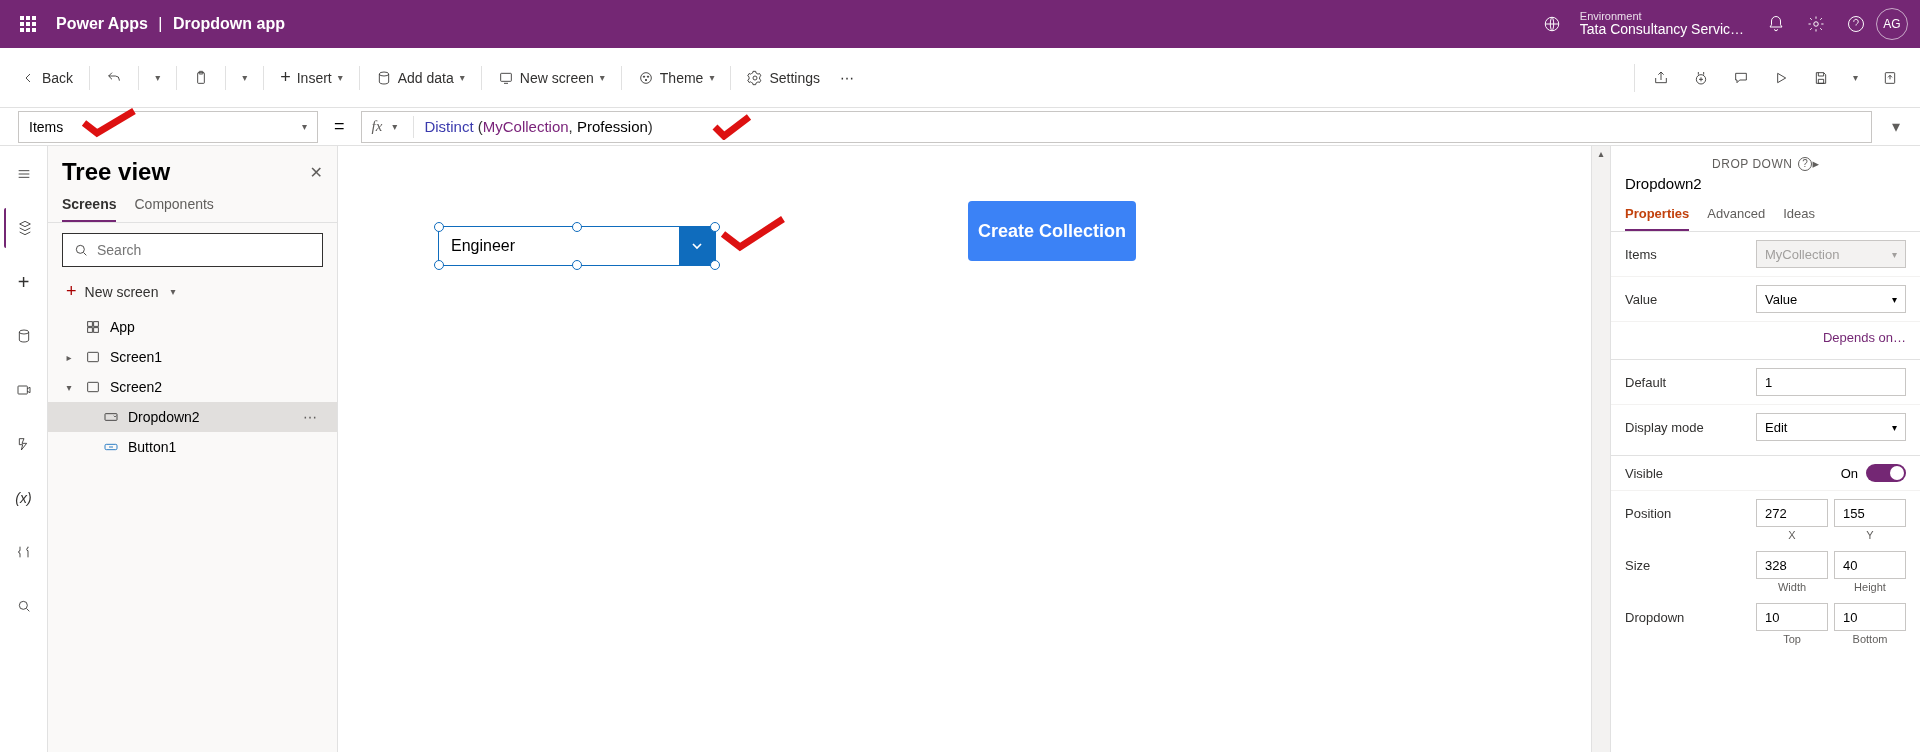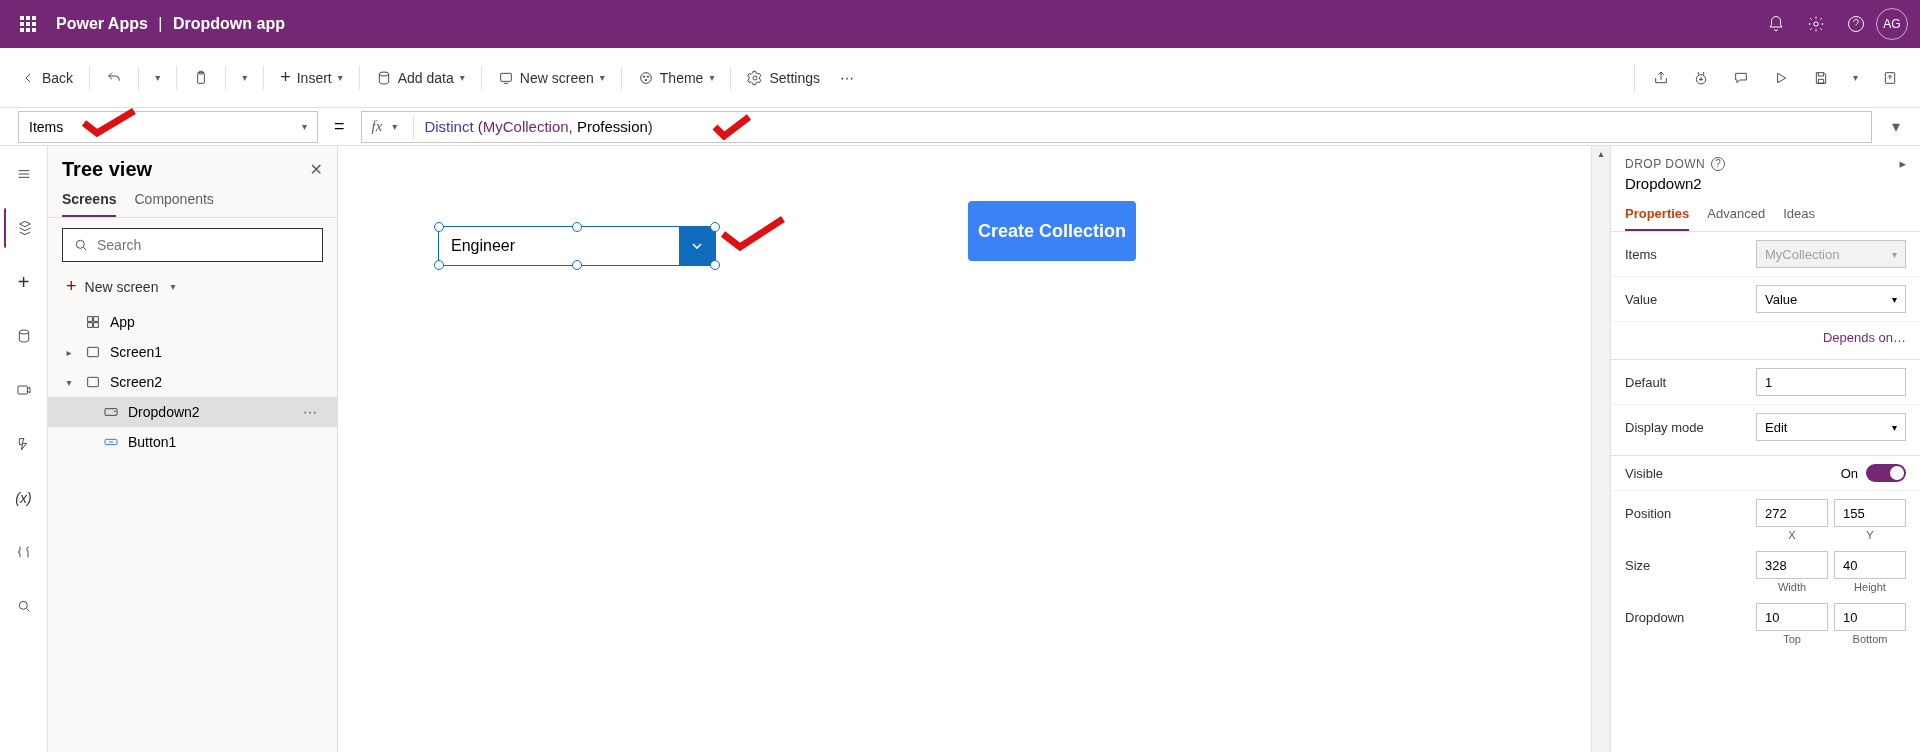--- a/index.html
+++ b/index.html
@@ -48,21 +48,21 @@
 .main { display:flex; height: calc(752px - 48px - 48px - 38px); }
 
 
 .rail { width:48px; border-right:1px solid #e1e1e1; display:flex; flex-direction:column; align-items:center; padding-top:8px; gap:14px; }
 .rail-btn { width:40px; height:40px; display:flex; align-items:center; justify-content:center; cursor:pointer; color:#323130; border-radius:2px; }
 .rail-btn.active { background:#fff; border-left:2px solid #742774; }
 
 
 .tree-panel { width:290px; border-right:1px solid #e1e1e1; background:#faf9f8; display:flex; flex-direction:column; }
 .tree-head { display:flex; align-items:center; justify-content:space-between; padding:12px 14px 0 14px; }
-.tree-title { font-size:20px; font-weight:600; }
+.tree-title { font-size:24px; font-weight:600; }
 .tree-close { cursor:pointer; color:#605e5c; font-size:16px; }
 .tree-tabs { display:flex; gap:18px; padding:10px 14px 0 14px; border-bottom:1px solid #e1e1e1; }
 .tree-tab { padding-bottom:8px; font-size:14px; cursor:pointer; color:#605e5c; }
 .tree-tab.active { color:#323130; font-weight:600; border-bottom:2px solid #742774; }
 .search-wrap { padding:10px 14px; }
 .search-box { border:1px solid #323130; height:34px; display:flex; align-items:center; gap:8px; padding:0 10px; background:#fff; }
 .search-box input { border:none; outline:none; flex:1; font-size:14px; }
 .new-screen { display:flex; align-items:center; gap:8px; padding:4px 18px 10px 18px; font-size:14px; cursor:pointer; color:#323130; }
 .new-screen .plus { color:#a80000; font-weight:300; font-size:18px; }
 .tree-list { flex:1; overflow:auto; font-size:14px; }
@@ -79,21 +79,21 @@
 .dropdown-control { position:absolute; left:100px; top:80px; width:278px; height:40px; border:1px solid #0f6cbd; display:flex; align-items:center; background:#fff; }
 .dropdown-control .dd-text { flex:1; padding:0 12px; font-size:16px; }
 .dropdown-control .dd-btn { width:36px; height:100%; background:#0f6cbd; display:flex; align-items:center; justify-content:center; color:#fff; }
 .sel-handle { position:absolute; width:10px; height:10px; background:#fff; border:1px solid #0f6cbd; border-radius:50%; }
 .create-btn { position:absolute; left:630px; top:55px; width:168px; height:60px; background:#3b82f6; color:#fff; display:flex; align-items:center; justify-content:center; font-size:18px; font-weight:600; border-radius:4px; cursor:pointer; }
 .vscroll { width:18px; background:#f3f2f1; position:relative; }
 .vscroll .thumb-up { position:absolute; top:0; width:100%; text-align:center; font-size:10px; color:#605e5c; padding:2px 0; cursor:pointer; }
 
 
 .prop-panel { width:310px; border-left:1px solid #e1e1e1; display:flex; flex-direction:column; font-size:13px; }
-.prop-hdr { padding:10px 14px 4px 14px; display:flex; align-items:center; justify-content:space-between; }
+.prop-hdr { padding:10px 14px 4px 14px; display:flex; align-items:center; justify-content:center; }
 .prop-type { font-size:12px; color:#605e5c; letter-spacing:.5px; display:flex; align-items:center; gap:6px; }
 .prop-name { padding:0 14px 8px 14px; font-size:15px; }
 .prop-tabs { display:flex; gap:18px; padding:0 14px; border-bottom:1px solid #e1e1e1; }
 .prop-tab { padding:6px 0 8px 0; font-size:13px; cursor:pointer; color:#605e5c; }
 .prop-tab.active { color:#c2410c; font-weight:600; border-bottom:2px solid #742774; }
 .prop-body { flex:1; overflow:auto; }
 .prop-row { display:flex; align-items:center; justify-content:space-between; padding:8px 14px; border-bottom:1px solid #f3f2f1; }
 .prop-row.section-end { border-bottom:1px solid #e1e1e1; padding-bottom:14px; }
 .prop-label { color:#323130; }
 .prop-input, .prop-select-sm { height:28px; border:1px solid #c8c6c4; padding:0 8px; font-size:13px; background:#fff; }
@@ -128,20 +128,32 @@
         <span></span>
         <span></span>
       </div>
   </div>
   <div class="app-title">
     <span>Power Apps</span>
     <span class="sep">|</span>
     <span>Dropdown app</span>
   </div>
   <div class="header-spacer"></div>
+  <div class="env-block">
+    <div class="hdr-icon">
+      <svg class="svg-icon" viewBox="0 0 24 24">
+          <circle cx="12" cy="12" r="9"></circle>
+          <path d="M3 12h18M12 3c3 3 3 15 0 18M12 3c-3 3-3 15 0 18"></path>
+        </svg>
+    </div>
+    <div class="env-text">
+      <div class="env-label">Environment</div>
+      <div class="env-name">Tata Consultancy Servic…</div>
+    </div>
+  </div>
   <div class="hdr-icon">
     <svg class="svg-icon" viewBox="0 0 24 24">
         <path d="M6 8a6 6 0 1112 0v5l2 3H4l2-3V8zM10 19a2 2 0 004 0"></path>
       </svg>
   </div>
   <div class="hdr-icon">
     <svg class="svg-icon" viewBox="0 0 24 24">
         <circle cx="12" cy="12" r="3"></circle>
         <path d="M12 2v3M12 19v3M4.2 4.2l2.1 2.1M17.7 17.7l2.1 2.1M2 12h3M19 12h3M4.2 19.8l2.1-2.1M17.7 6.3l2.1-2.1"></path>
       </svg>

